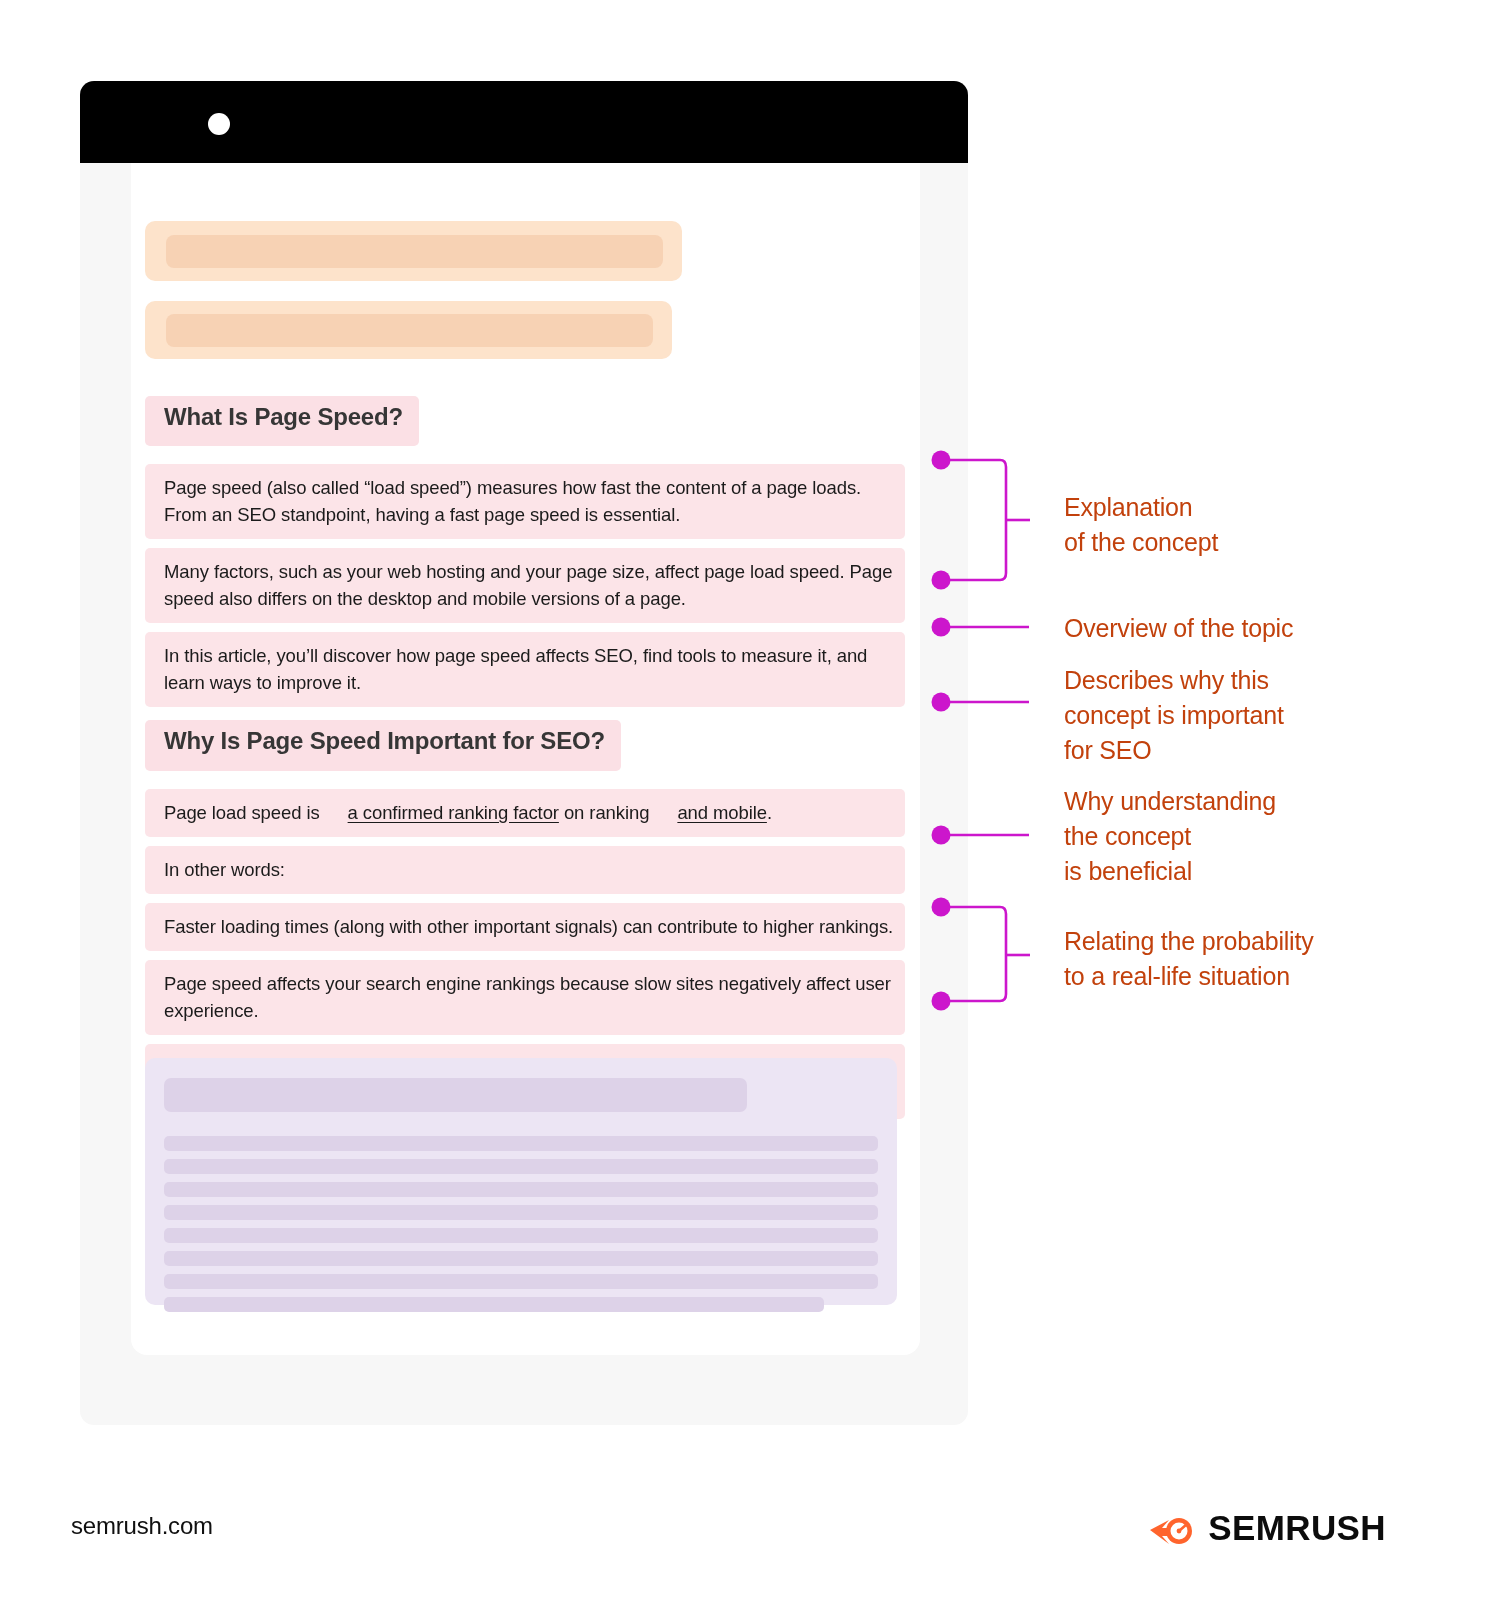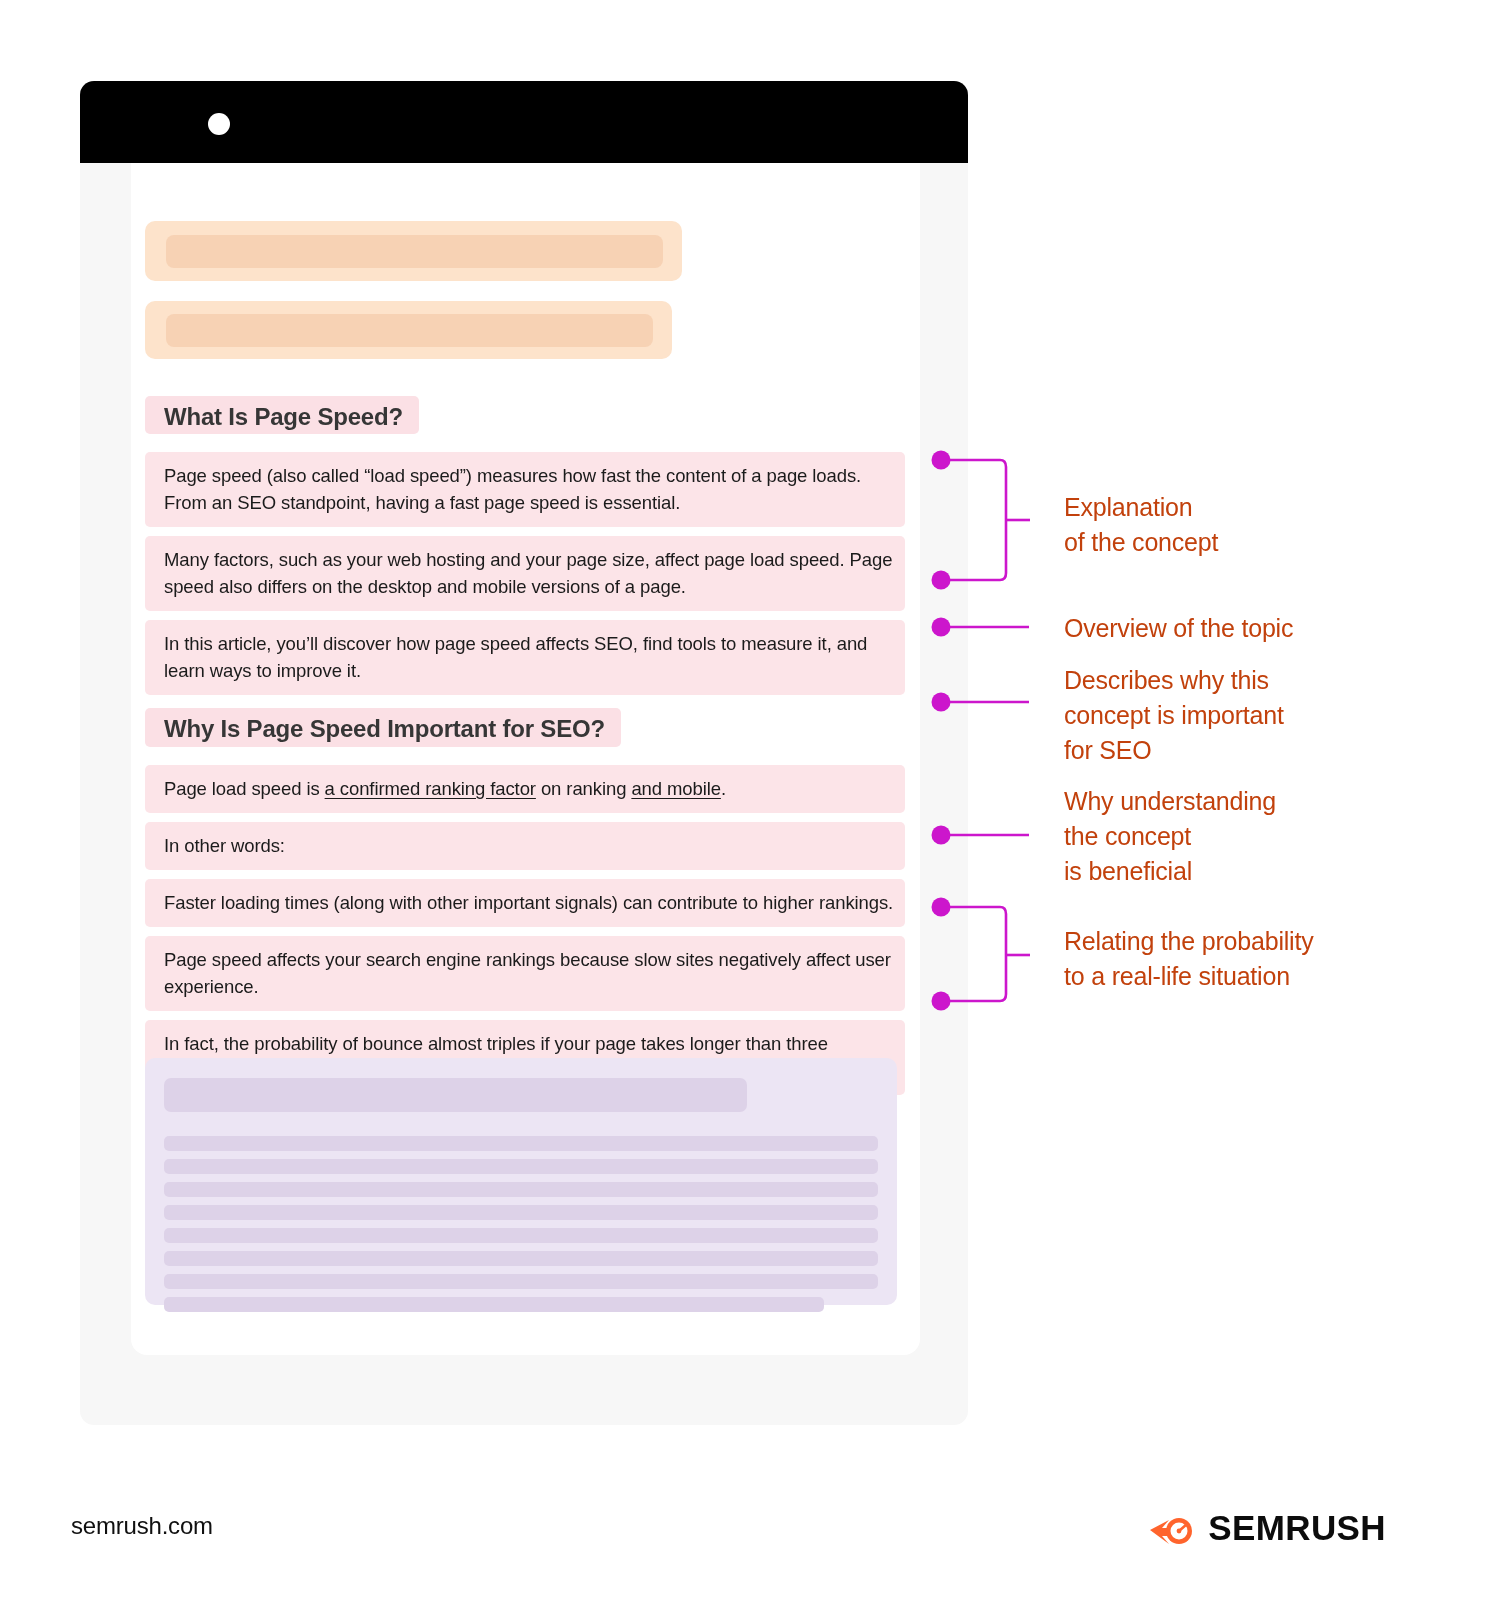--- a/index.html
+++ b/index.html
@@ -115,36 +115,36 @@
     width: 760px;
   }
 
   .heading-chip {
     display: inline-block;
     background: #fbe0e5;
     color: #363636;
     font-size: 24px;
     font-weight: bold;
     line-height: 1.35;
-    padding: 5px 16px 1px 19px;
+    padding: 5px 16px 13px 19px;
     border-radius: 5px;
     letter-spacing: -0.2px;
   }
 
   .para-chip {
     background: #fce4e8;
     color: #1b1b1b;
     font-size: 18.5px;
     line-height: 27px;
     padding: 10px 8px 11px 19px;
     border-radius: 5px;
     letter-spacing: -0.1px;
   }
 
-  .para-chip u { text-decoration: underline; text-underline-offset: 3px; }
+  .para-chip u { text-decoration: underline; text-underline-offset: 3px; margin-left: 23px; }
 
   .gap-s { height: 9px; }
   .gap-m { height: 13px; }
   .gap-head { height: 18px; }
 
   
   .annot-layer {
     position: absolute;
     left: 0;
     top: 0;

